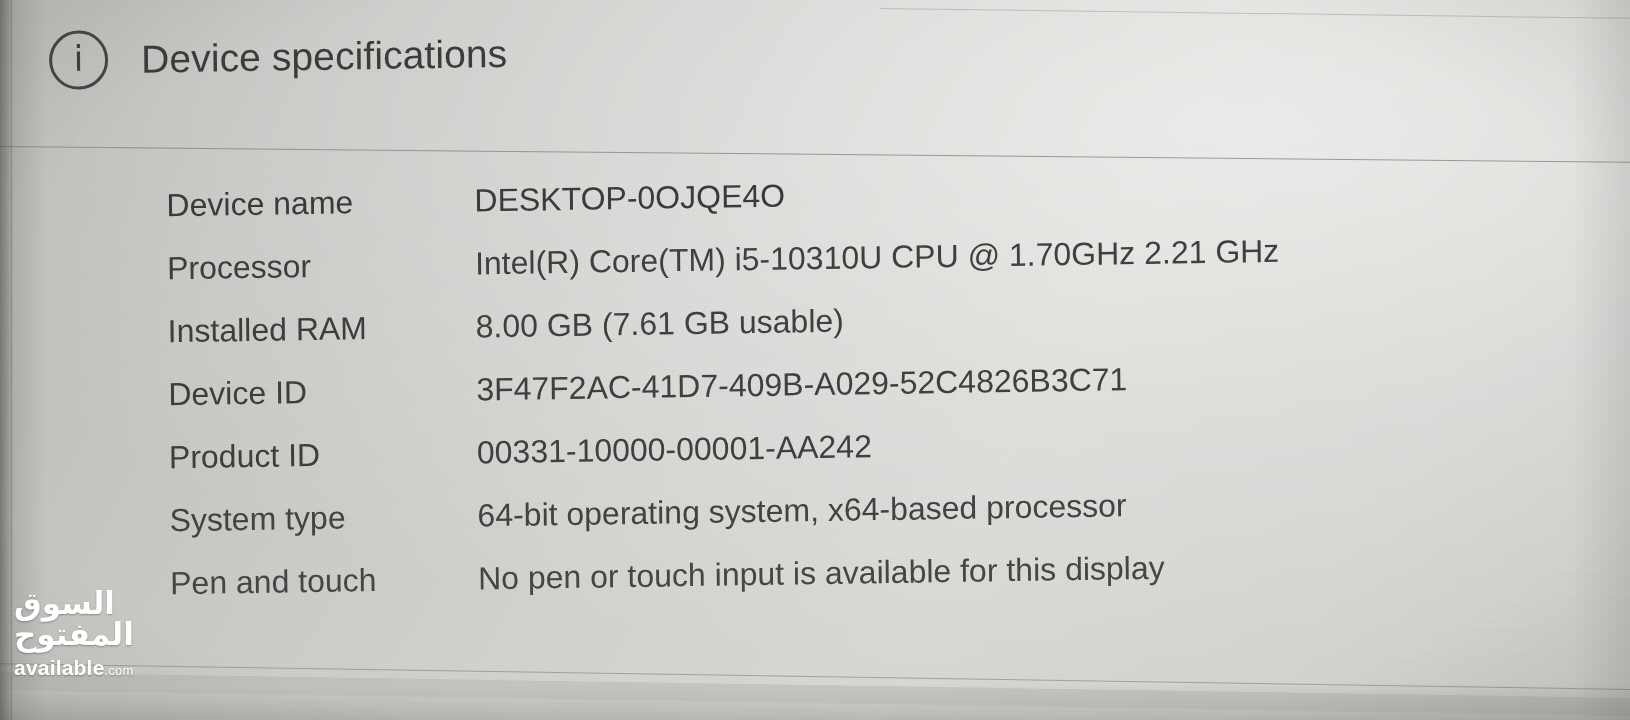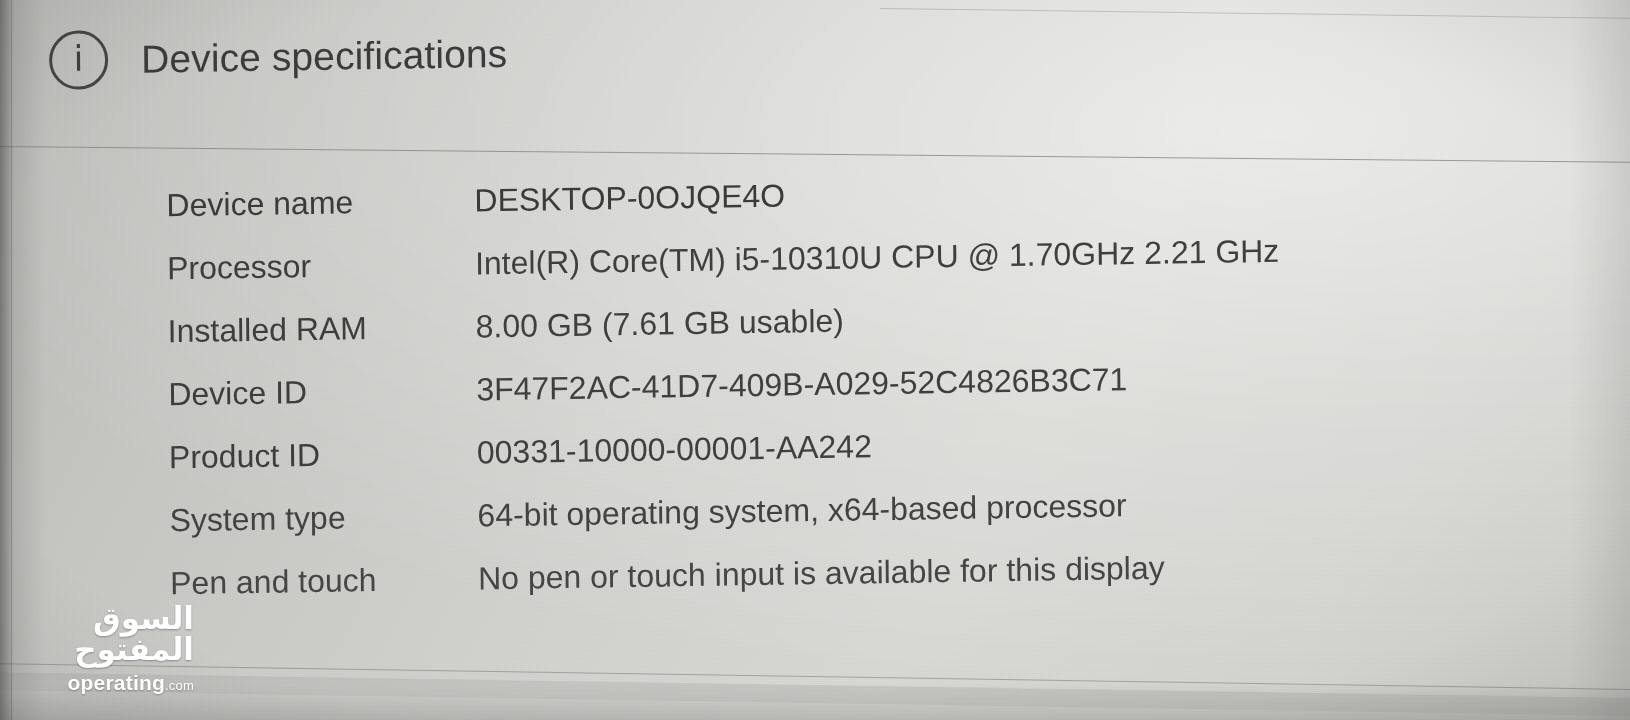--- a/index.html
+++ b/index.html
@@ -195,23 +195,23 @@
   .spec-row:nth-child(6) .spec-label,
   .spec-row:nth-child(6) .spec-value { color: #424242; }
   .spec-row:nth-child(7) .spec-label,
   .spec-row:nth-child(7) .spec-value { color: #454545; }
 
   
 
   .watermark {
     position: absolute;
     left: 14px;
-    bottom: 27px;
+    bottom: 42px;
     width: 180px;
-    text-align: right;
+    text-align: left;
     pointer-events: none;
     user-select: none;
   }
   .watermark-ar {
     font-size: 31px;
     font-weight: bold;
     color: #ffffff;
     line-height: 1;
     direction: rtl;
     font-family: "DejaVu Sans", sans-serif;
@@ -298,16 +298,16 @@
   <div class="divider-bottom"></div>
   <div class="divider-bottom2"></div>
   <div class="seam-left"></div>
 
   <div class="noise"></div>
   <div class="vignette"></div>
   <div class="blur-pass"></div>
 
   <div class="watermark">
     <div class="watermark-ar">السوق المفتوح</div>
-    <div class="watermark-en"><span>operating</span><span class="tld">.com</span></div>
+    <div class="watermark-en"><span>available</span><span class="tld">.com</span></div>
   </div>
 
 </div>
 
 </body></html>

